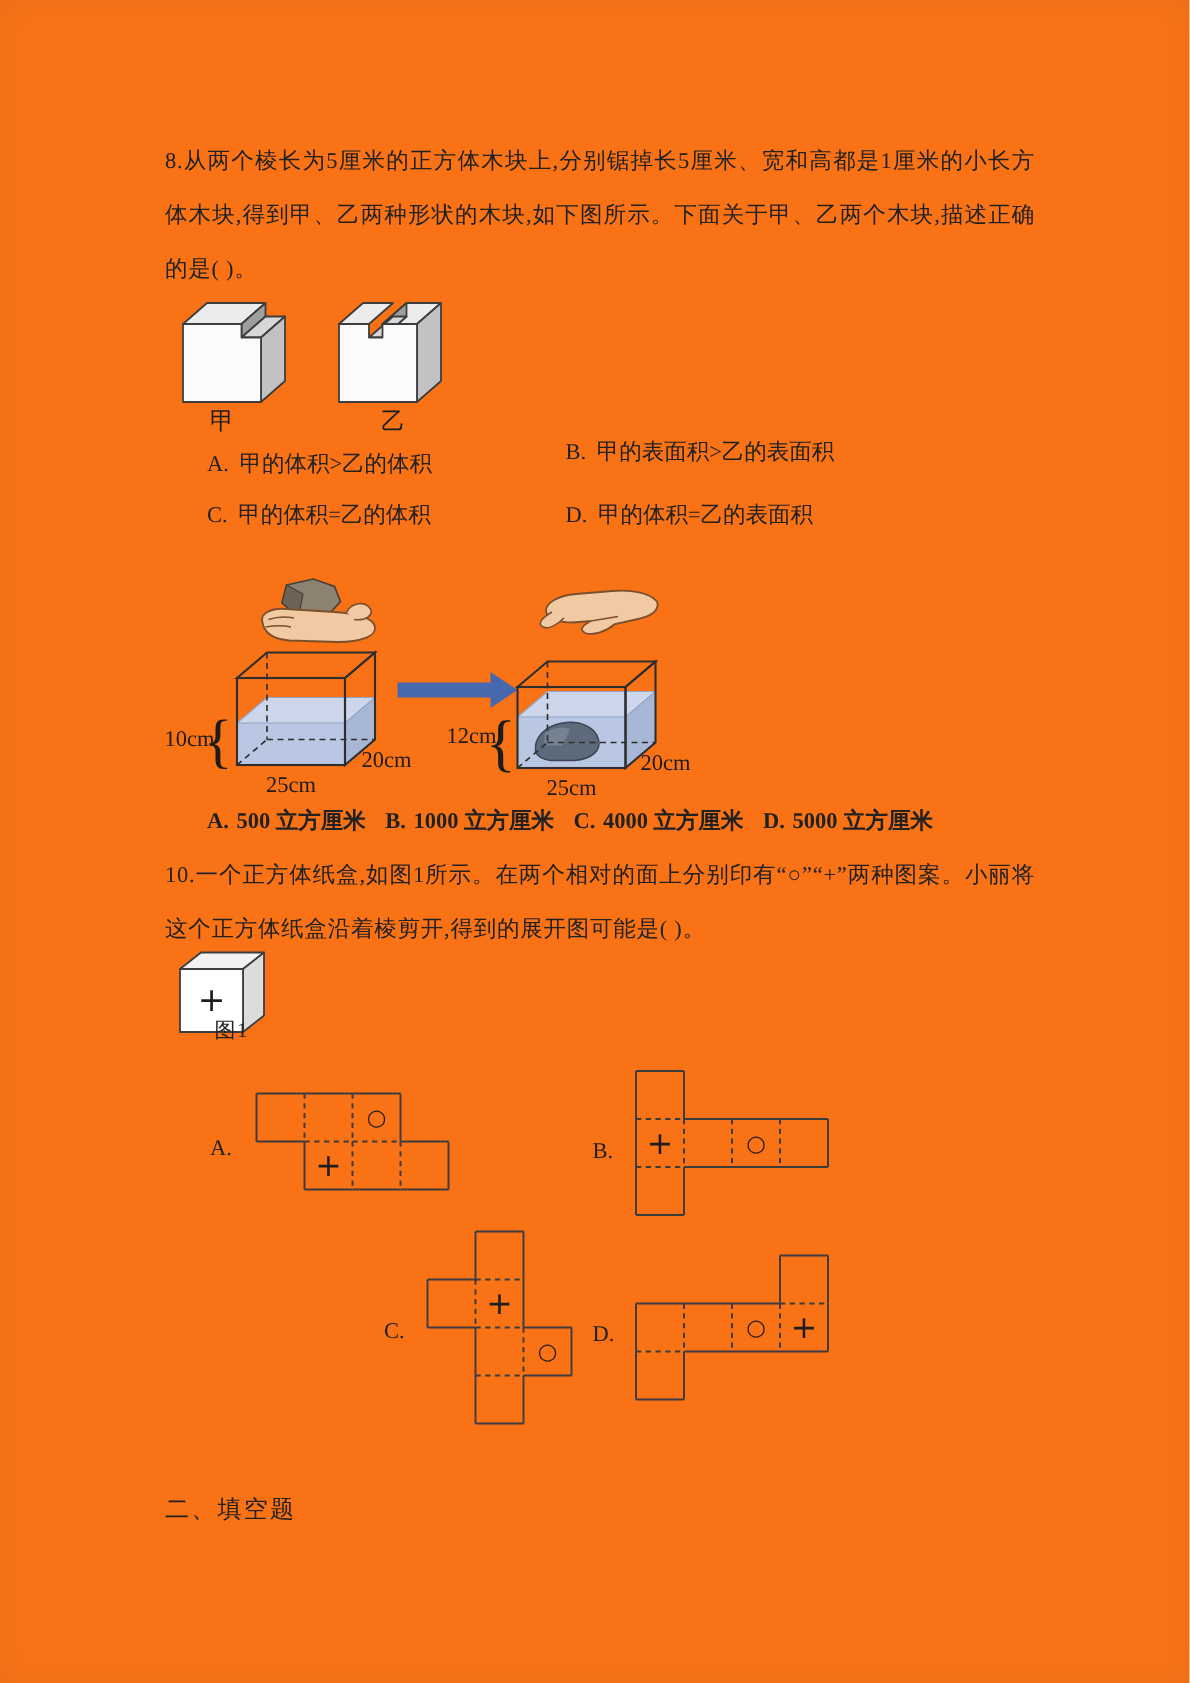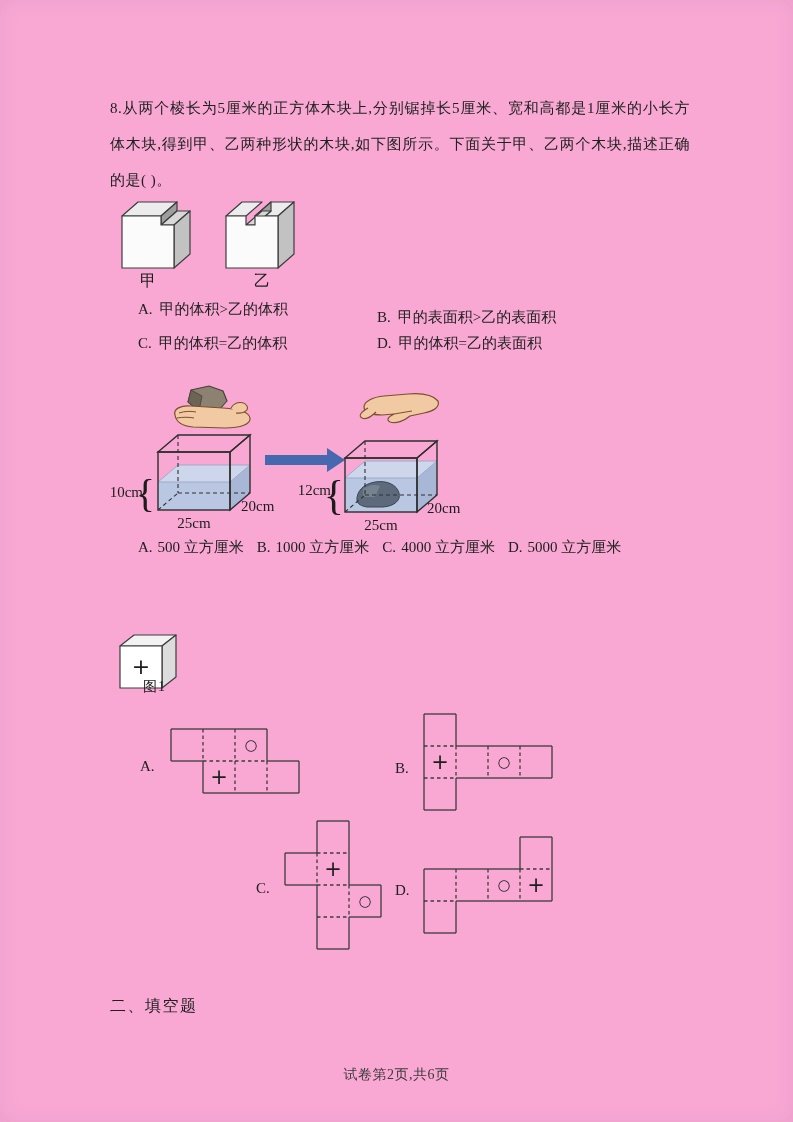--- a/index.html
+++ b/index.html
@@ -1,17 +1,17 @@
 <!DOCTYPE html>
 <html><head>
 <meta charset="utf-8">
 <style>
   html,body{margin:0;padding:0;background:#f4f4f6;}
   .page{
-    position:relative;width:793px;height:1122px;margin:0 auto;background:#f9a8d4;
+    position:relative;width:793px;height:1122px;margin:0 auto;background:#f97316;
     font-family:"Liberation Serif","DejaVu Serif",serif;color:#212121;
     box-shadow:inset 0 0 20px rgba(70,70,85,.08);overflow:hidden;
   }
   .para{position:absolute;width:580px;font-size:15px;line-height:36px;
     letter-spacing:.5px;text-align:justify;margin:0;}
   .opt{position:absolute;font-size:15px;white-space:nowrap;}
   .opt .k{margin-right:7px;}
   .optrow{position:absolute;display:flex;gap:13px;font-size:15px;white-space:nowrap;}
   .optrow .k{margin-right:5px;}
   .abs{position:absolute;}
@@ -46,21 +46,21 @@
       <path d="M52,16 L68,2 L68,54 L52,68 Z" fill="#c2c2c2"></path>
       <path d="M0,16 L20,16 L20,25 L29,25 L29,16 L52,16 L52,68 L0,68 Z" fill="#fbfbfb"></path>
     </g>
     <text class="cjk" x="30" y="90" text-anchor="middle">甲</text>
     <text class="cjk" x="144" y="90" text-anchor="middle">乙</text>
   </svg>
 
   <div class="opt" style="left:138px;top:300px;">
     <span class="k">A.</span><span>甲的体积&gt;乙的体积</span>
   </div>
-  <div class="opt" style="left:377px;top:308px;">
+  <div class="opt" style="left:377px;top:292px;">
     <span class="k">B.</span><span>甲的表面积&gt;乙的表面积</span>
   </div>
   <div class="opt" style="left:138px;top:334px;">
     <span class="k">C.</span><span>甲的体积=乙的体积</span>
   </div>
   <div class="opt" style="left:377px;top:334px;">
     <span class="k">D.</span><span>甲的体积=乙的表面积</span>
   </div>
 
 
@@ -121,27 +121,28 @@
     </g>
 
     <text class="dim" x="38" y="112" text-anchor="end">10cm</text>
     <text class="dim" x="89" y="143" text-anchor="middle">25cm</text>
     <text class="dim" x="136" y="126">20cm</text>
     <text class="dim" x="226" y="110" text-anchor="end">12cm</text>
     <text class="dim" x="276" y="145" text-anchor="middle">25cm</text>
     <text class="dim" x="322" y="128">20cm</text>
   </svg>
 
-  <div class="optrow" style="left:138px;top:538px;">
+  <div class="optrow" style="left:138px;top:538px;font-weight:bold;">
     <span><span class="k">A.</span><span>500 立方厘米</span></span>
     <span><span class="k">B.</span><span>1000 立方厘米</span></span>
     <span><span class="k">C.</span><span>4000 立方厘米</span></span>
     <span><span class="k">D.</span><span>5000 立方厘米</span></span>
   </div>
 
+  <p class="para" style="left:110px;top:566px;">10.一个正方体纸盒,如图1所示。在两个相对的面上分别印有“○”“+”两种图案。小丽将这个正方体纸盒沿着棱剪开,得到的展开图可能是(  )。</p>
 
   <svg class="abs" style="left:110px;top:633px;" width="80" height="60">
     <g stroke="#3d3d3d" stroke-width="1.2" stroke-linejoin="round">
       <polygon points="10,13 24,2 66,2 52,13" fill="#f2f2f2"></polygon>
       <polygon points="52,13 66,2 66,44 52,55" fill="#dcdcdc"></polygon>
       <rect x="10" y="13" width="42" height="42" fill="#ffffff"></rect>
     </g>
     <text x="31" y="41" text-anchor="middle" font-size="22" fill="#1d1d1d" font-family="'DejaVu Sans',sans-serif">+</text>
   </svg>
   <div class="figlabel" style="left:118px;top:678px;margin-left:25px;">图1</div>
@@ -239,15 +240,14 @@
         <line x1="97" y1="65" x2="129" y2="65" stroke="#3c3c3c" stroke-width="1.3"></line>
         <line x1="129" y1="33" x2="129" y2="65" stroke="#3c3c3c" stroke-width="1.3"></line>
         <line x1="1" y1="97" x2="33" y2="97" stroke="#3c3c3c" stroke-width="1.3"></line>
         <line x1="1" y1="65" x2="1" y2="97" stroke="#3c3c3c" stroke-width="1.3"></line>
         <line x1="33" y1="65" x2="33" y2="97" stroke="#3c3c3c" stroke-width="1.3"></line>
         <text x="81" y="54" text-anchor="middle" font-size="15" fill="#1d1d1d" font-family="&quot;DejaVu Sans&quot;,sans-serif">○</text>
         <text x="113" y="56" text-anchor="middle" font-size="21" fill="#1d1d1d" font-family="&quot;DejaVu Sans&quot;,sans-serif">+</text>
       </svg></div>
 
   <div class="section" style="left:110px;top:996px;">二、填空题</div>
-  <div class="footer" style="top:1066px;">试卷第2页,共6页</div>
 
 </div>
 
 </body></html>

